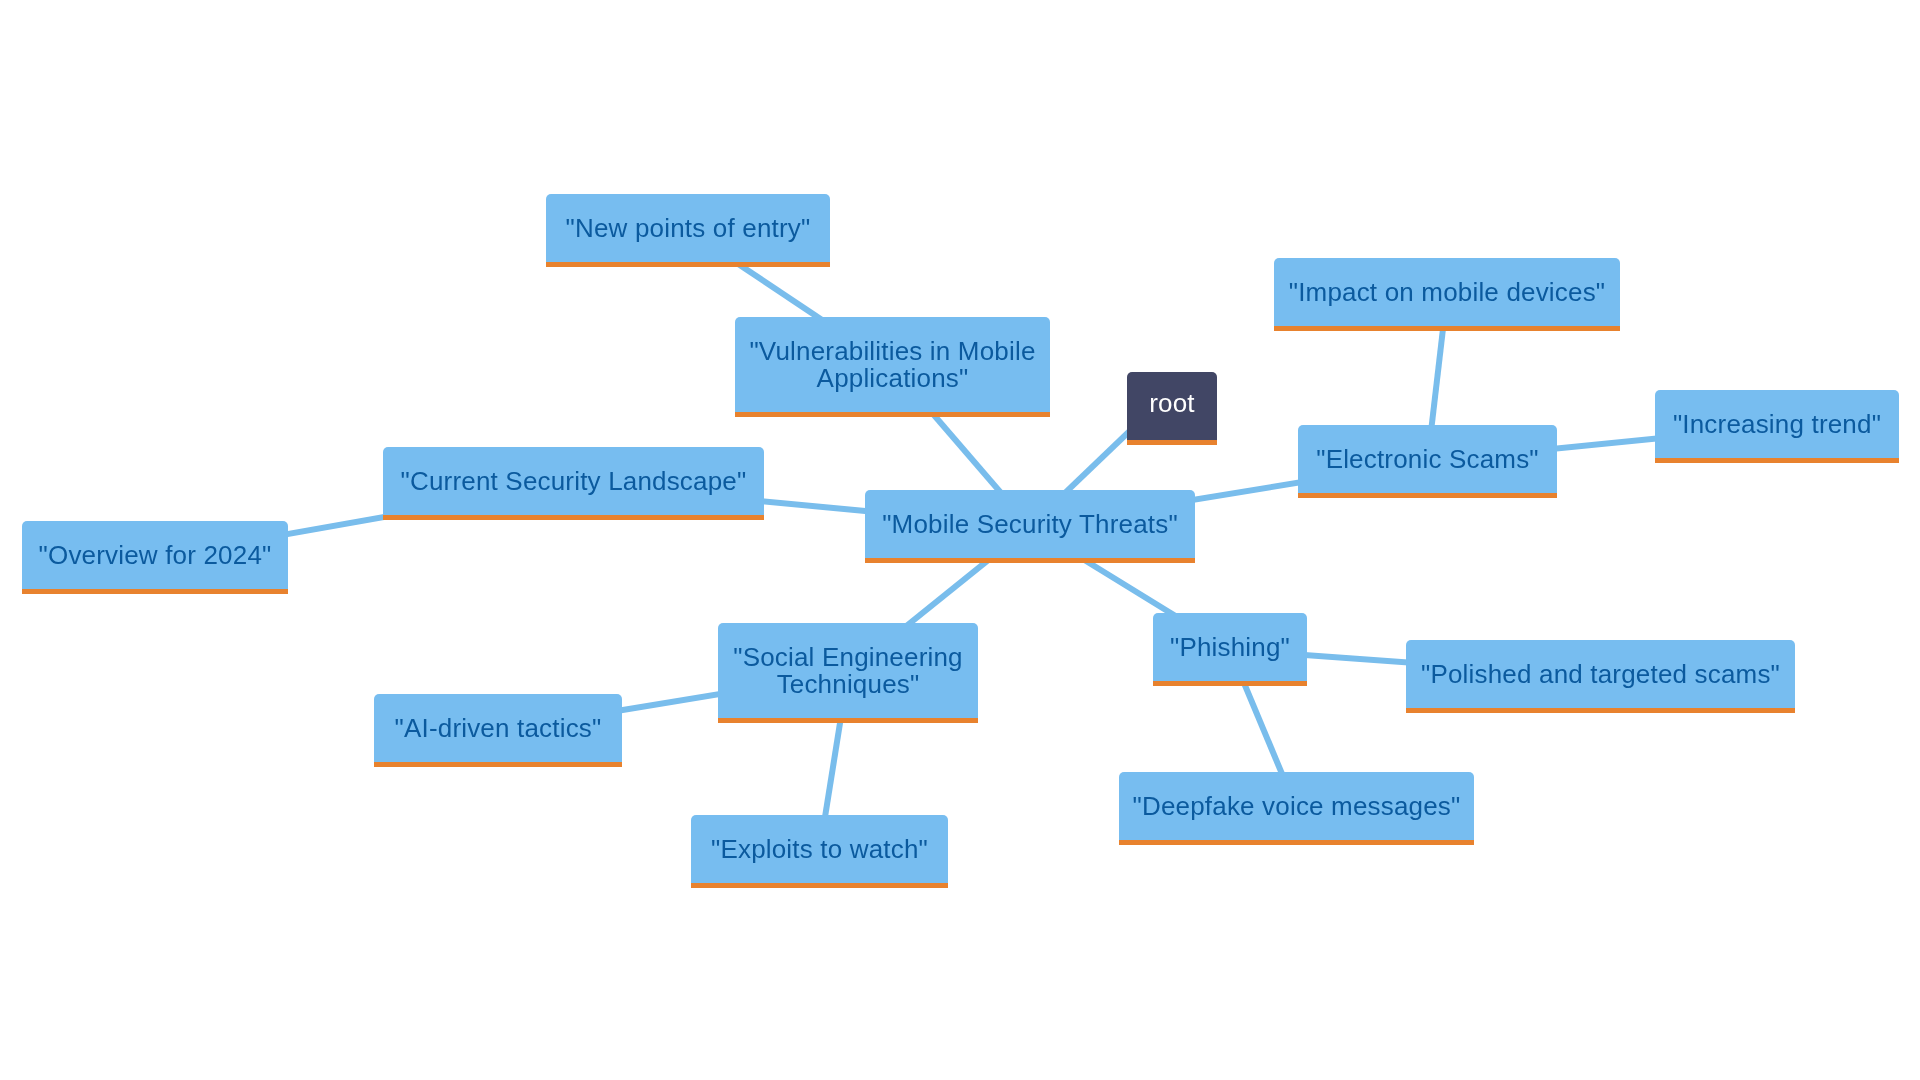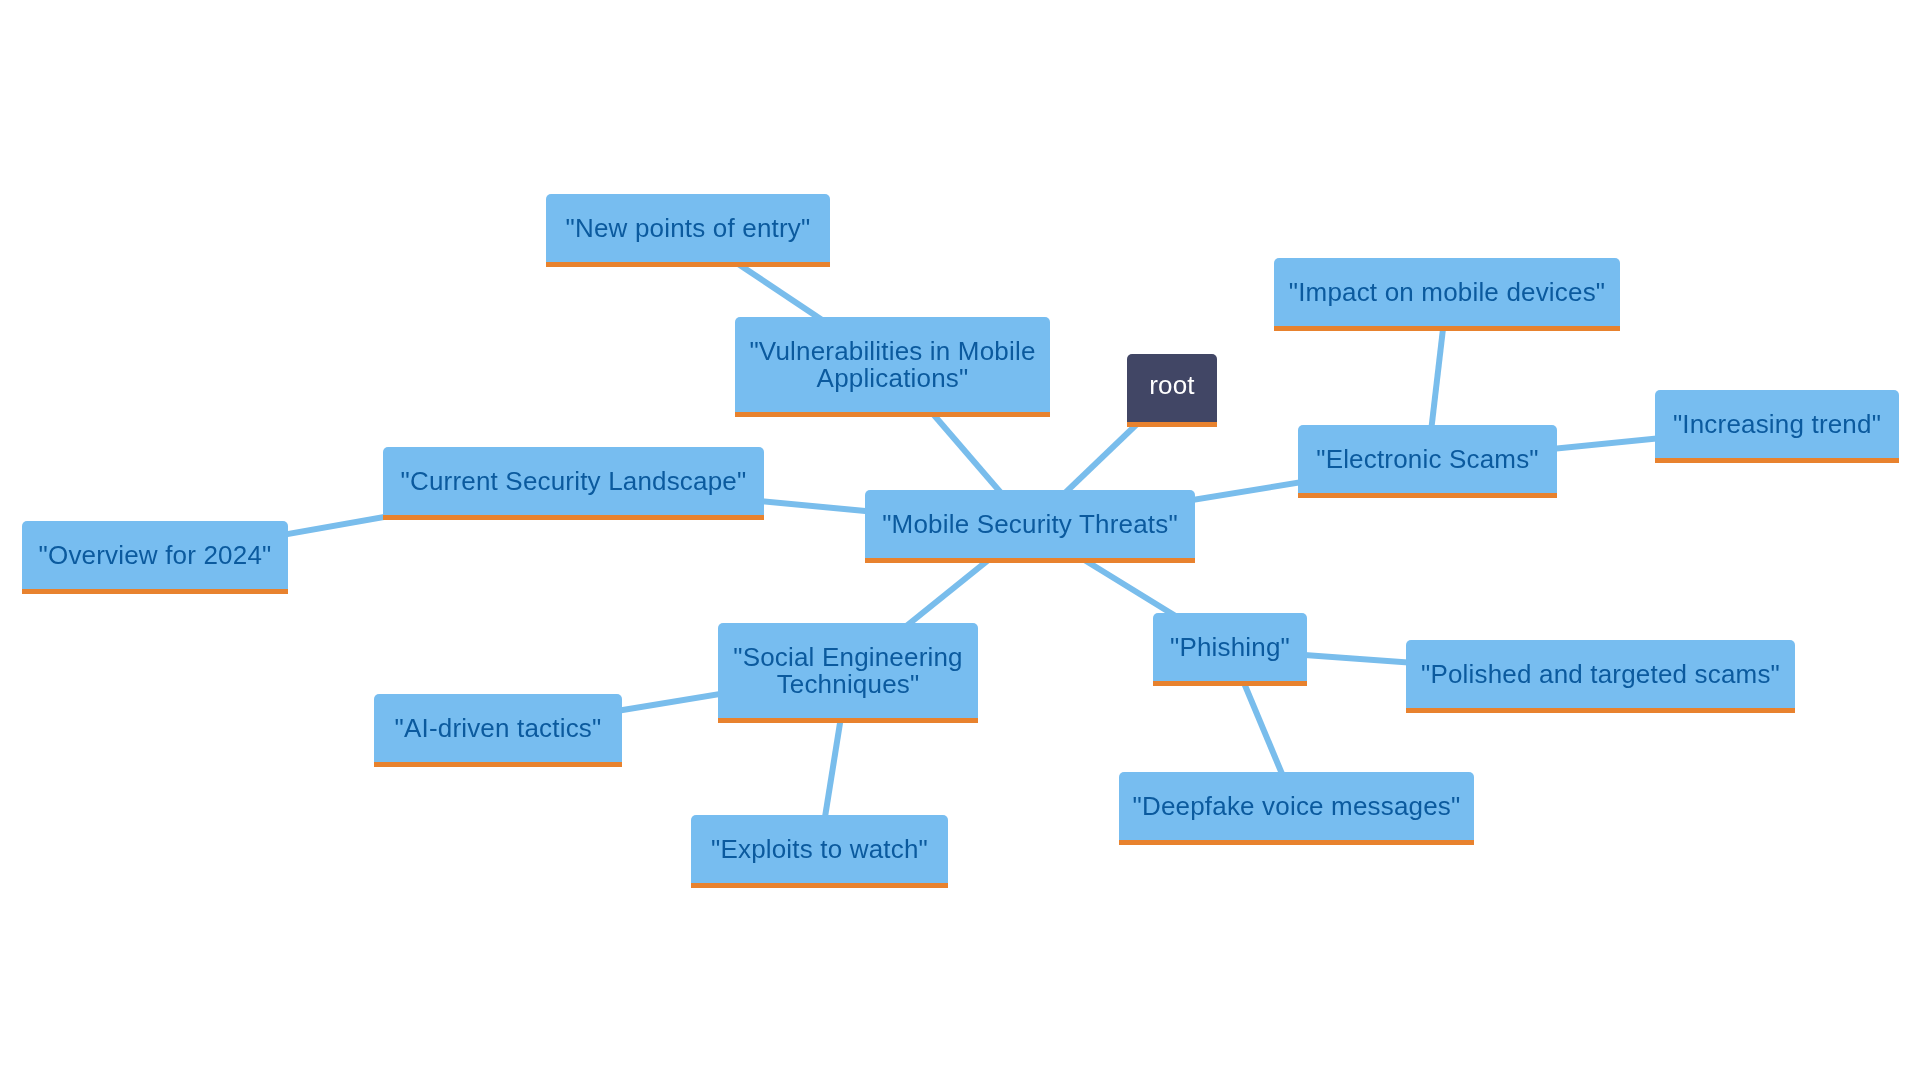--- a/index.html
+++ b/index.html
@@ -35,21 +35,21 @@
     <line x1="1427.5" y1="461.5" x2="1447" y2="294.5" stroke="#79bdec" stroke-width="6"></line>
     <line x1="1427.5" y1="461.5" x2="1777" y2="426.5" stroke="#79bdec" stroke-width="6"></line>
     <line x1="1030" y1="526.5" x2="848" y2="673" stroke="#79bdec" stroke-width="6"></line>
     <line x1="848" y1="673" x2="498" y2="730.5" stroke="#79bdec" stroke-width="6"></line>
     <line x1="848" y1="673" x2="819.5" y2="851.5" stroke="#79bdec" stroke-width="6"></line>
     <line x1="1030" y1="526.5" x2="1230" y2="649.5" stroke="#79bdec" stroke-width="6"></line>
     <line x1="1230" y1="649.5" x2="1600.5" y2="676.5" stroke="#79bdec" stroke-width="6"></line>
     <line x1="1230" y1="649.5" x2="1296.5" y2="808.5" stroke="#79bdec" stroke-width="6"></line>
   </svg>
 
-  <div class="node root-node" style="left: 1127px; top: 354px; width: 90px; height: 73px; background: rgb(65, 70, 101); color: rgb(255, 255, 255); font-size: 26px; padding-bottom: 11px; border-radius: 5px 5px 0px 0px;">
+  <div class="node root-node" style="left: 1127px; top: 372px; width: 90px; height: 73px; background: rgb(65, 70, 101); color: rgb(255, 255, 255); font-size: 26px; padding-bottom: 11px; border-radius: 5px 5px 0px 0px;">
     <span class="node-label">root</span>
     <span class="node-bar" style="background: rgb(232, 130, 46); height: 5px;"></span>
   </div>
 
   <div class="node" style="left: 865px; top: 490px; width: 330px; height: 73px; background: rgb(119, 189, 240); color: rgb(11, 90, 158); font-size: 26px; padding-bottom: 5px; border-radius: 5px 5px 0px 0px;">
     <span class="node-label">"Mobile Security Threats"</span>
     <span class="node-bar" style="background: rgb(232, 130, 46); height: 5px;"></span>
   </div>
 
   <div class="node" style="left: 735px; top: 317px; width: 315px; height: 100px; background: rgb(119, 189, 240); color: rgb(11, 90, 158); font-size: 26px; padding-bottom: 5px; border-radius: 5px 5px 0px 0px;">

